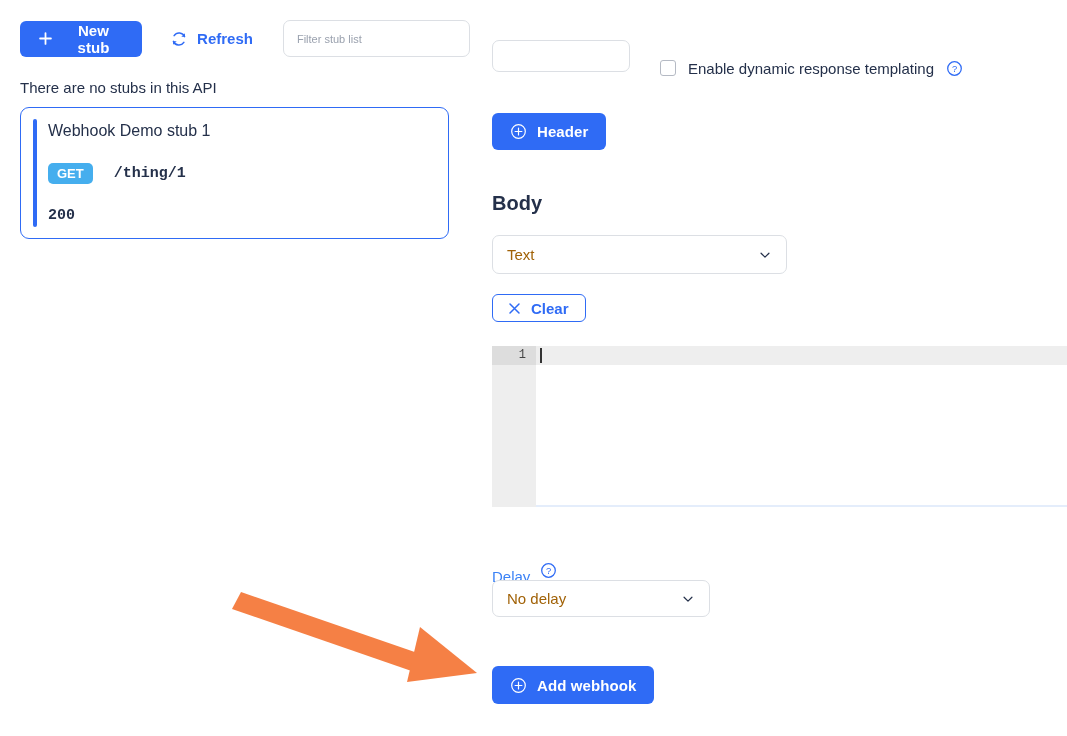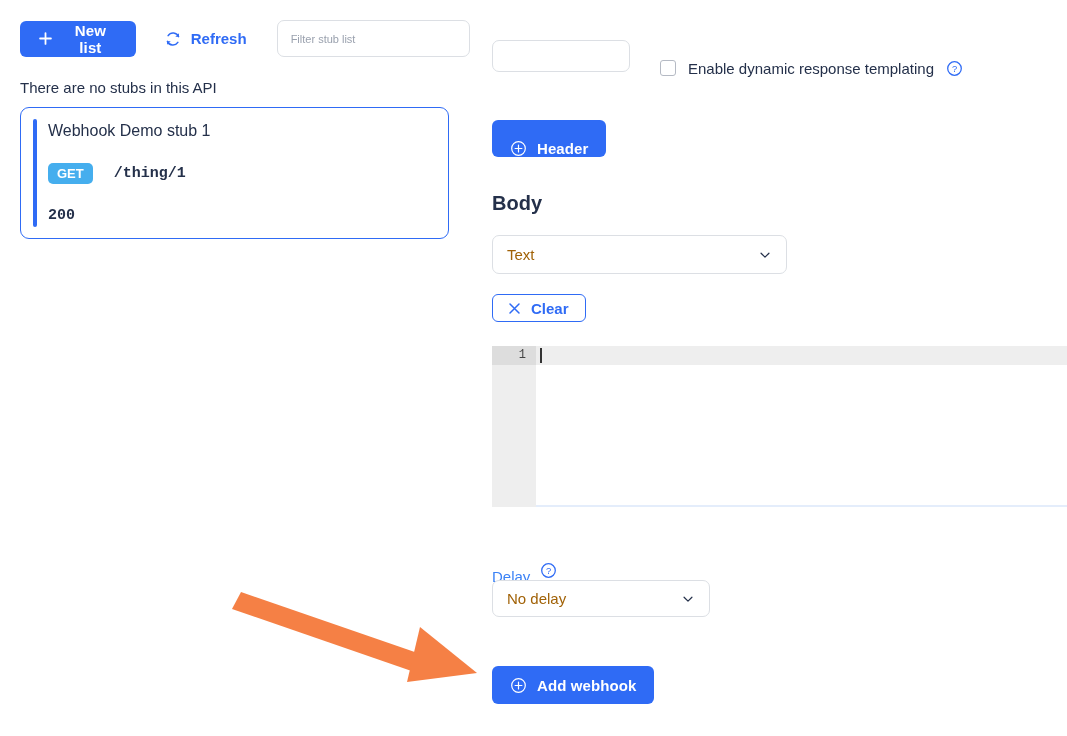--- a/index.html
+++ b/index.html
@@ -200,23 +200,22 @@
   }
   #templating-label {
     font-size: 15px;
     color: #24304a;
     white-space: nowrap;
   }
 
   #header-button {
     position: absolute;
     left: 22px;
-    top: 120px;
+    top: 113px;
     height: 37px;
-    align-items: flex-end;
   }
 
   #body-heading {
     position: absolute;
     left: 22px;
     top: 192px;
     font-size: 20px;
     font-weight: bold;
     color: #24304a;
     margin: 0;
@@ -373,21 +372,21 @@
 <div id="left-panel">
 
   <div id="toolbar">
 
     <button class="btn-primary">
       <span style="display:flex;">
         <svg width="15" height="15" viewBox="0 0 16 16" aria-hidden="true">
           <path d="M8 2.2v11.6M2.2 8h11.6" stroke="#ffffff" stroke-width="1.9" stroke-linecap="round"></path>
         </svg>
       </span>
-      <span>New list</span>
+      <span>New stub</span>
     </button>
 
     <button class="btn-link">
       <span style="display:flex;">
         <svg width="18" height="18" viewBox="0 0 20 20" aria-hidden="true">
           <path d="M16.2 7.4A6.6 6.6 0 0 0 4.6 6.3" stroke="#2f6bf5" stroke-width="1.7" fill="none" stroke-linecap="round"></path>
           <path d="M3.8 12.6a6.6 6.6 0 0 0 11.6 1.1" stroke="#2f6bf5" stroke-width="1.7" fill="none" stroke-linecap="round"></path>
           <path d="M16.6 3.6v4h-4z" fill="#2f6bf5"></path>
           <path d="M3.4 16.4v-4h4z" fill="#2f6bf5"></path>
         </svg>

